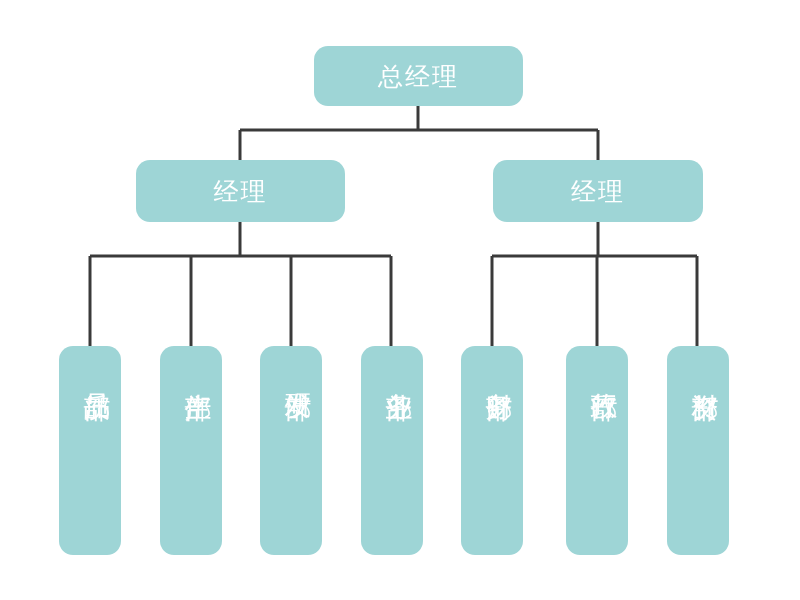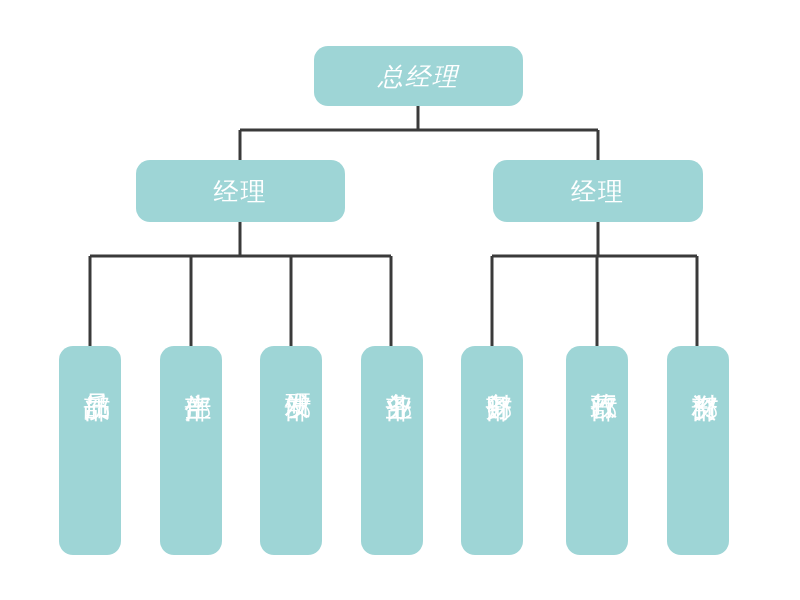--- a/index.html
+++ b/index.html
@@ -79,21 +79,21 @@
         <line x1="291" y1="256" x2="291" y2="346"></line>
         <line x1="391" y1="256" x2="391" y2="346"></line>
         <line x1="598" y1="222" x2="598" y2="256"></line>
         <line x1="492" y1="256" x2="697" y2="256"></line>
         <line x1="492" y1="256" x2="492" y2="346"></line>
         <line x1="597" y1="256" x2="597" y2="346"></line>
         <line x1="697" y1="256" x2="697" y2="346"></line>
       </g>
   </svg>
 
-  <div class="node node-exec" style="left: 314px; top: 46px; width: 209px; height: 60px; background: rgb(158, 213, 214); color: rgb(255, 255, 255); font-style: italic;">
+  <div class="node node-exec" style="left: 314px; top: 46px; width: 209px; height: 60px; background: rgb(158, 213, 214); color: rgb(255, 255, 255);">
     <span class="hlabel">总经理</span>
   </div>
 
   <div class="node node-exec" style="left: 136px; top: 160px; width: 209px; height: 62px; background: rgb(158, 213, 214); color: rgb(255, 255, 255);">
     <span class="hlabel">经理</span>
   </div>
   <div class="node node-exec" style="left: 493px; top: 160px; width: 210px; height: 62px; background: rgb(158, 213, 214); color: rgb(255, 255, 255);">
     <span class="hlabel">经理</span>
   </div>
 

